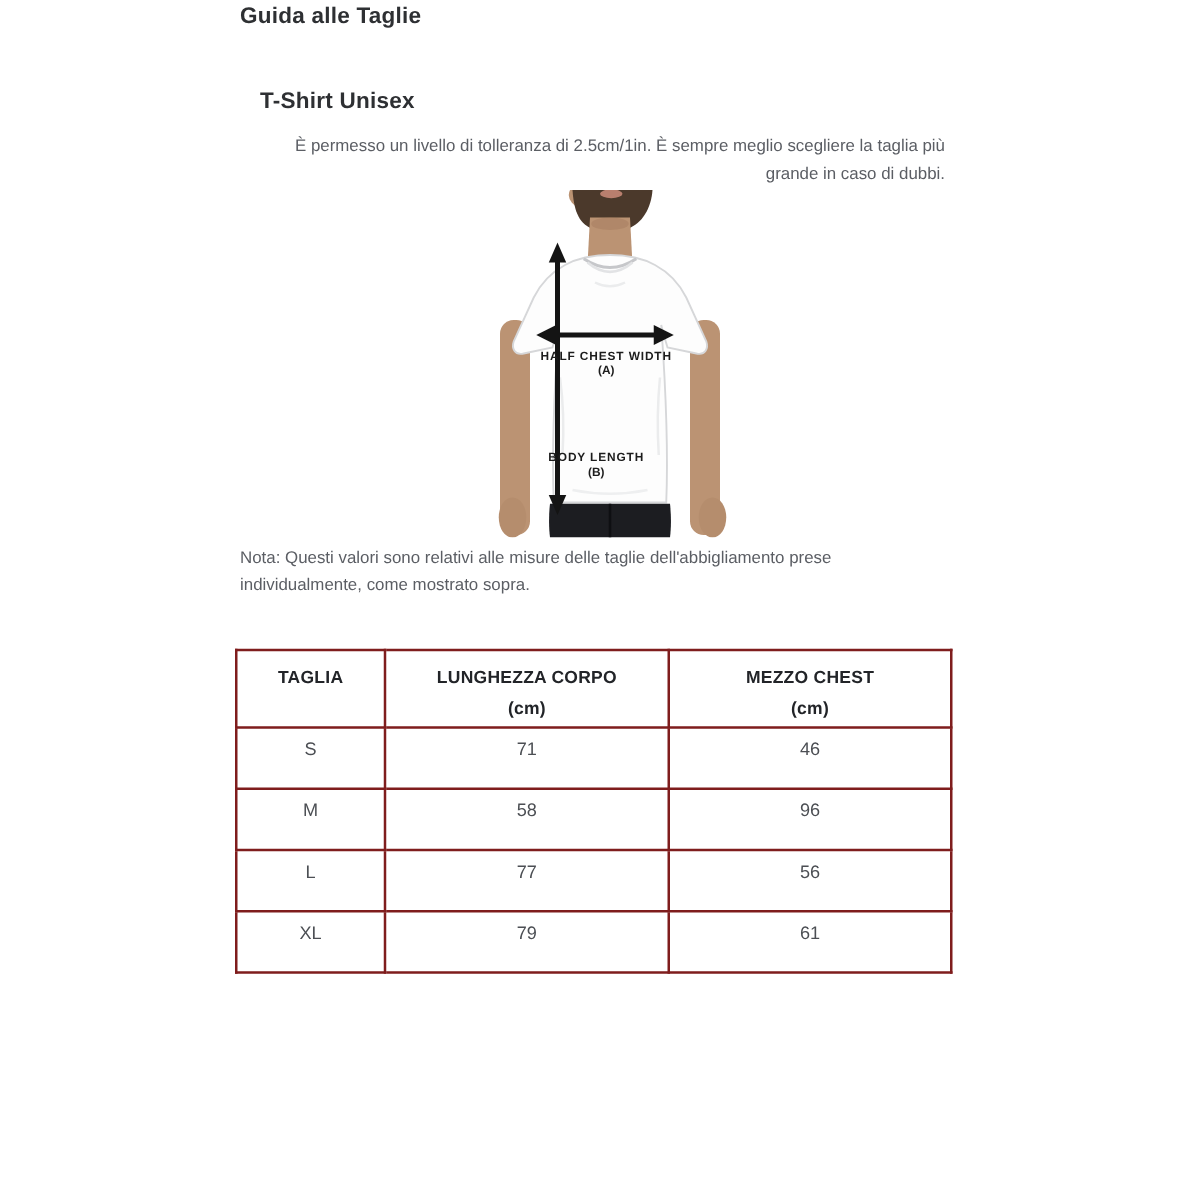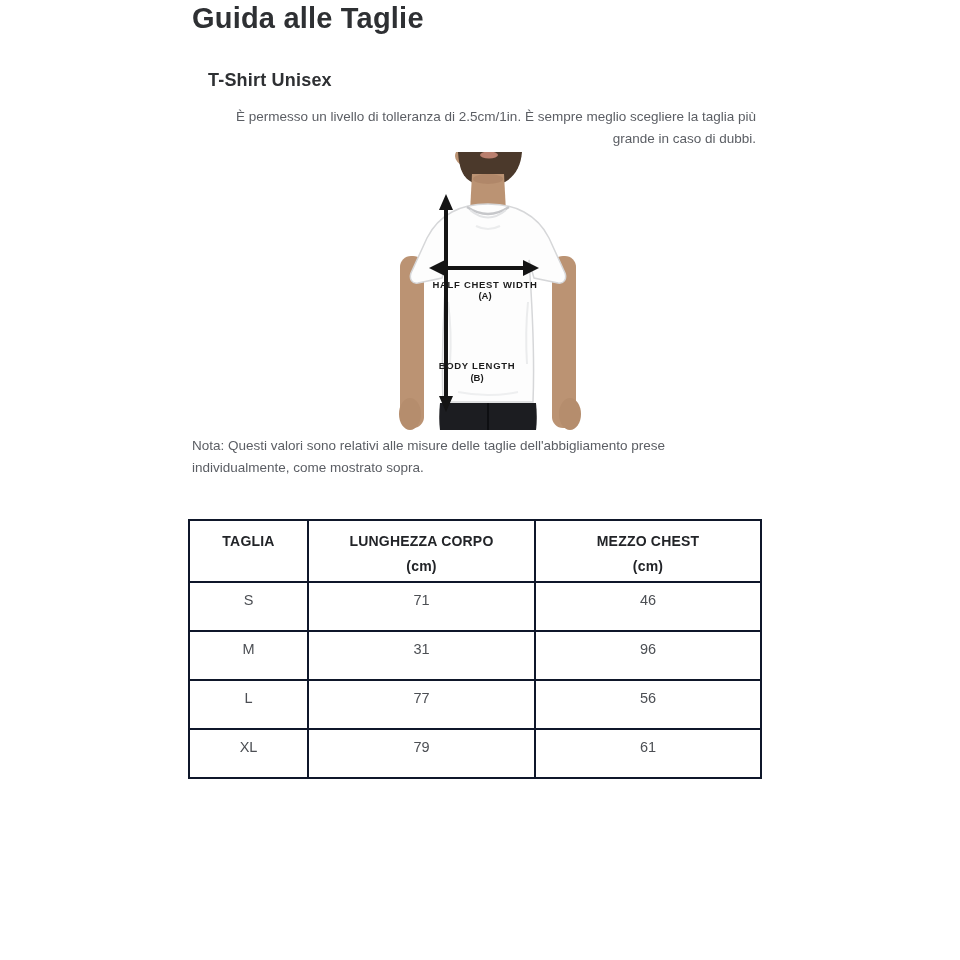--- a/index.html
+++ b/index.html
@@ -2,21 +2,21 @@
 <html><head>
 <meta charset="utf-8">
 <style>
   html,body{margin:0;padding:0;background:#ffffff;}
   .page{
     position:relative;width:960px;height:960px;background:#ffffff;overflow:hidden;
     font-family:"Liberation Sans","DejaVu Sans",sans-serif;
   }
   .page-title{
     position:absolute;left:192px;top:2px;margin:0;
-    font-size:29px;font-weight:bold;color:#2e3033;letter-spacing:.2px;
+    font-size:18px;font-weight:bold;color:#2e3033;letter-spacing:.2px;
   }
   .page-subtitle{
     position:absolute;left:192px;top:54px;margin:16px;
     font-size:18px;font-weight:bold;color:#2e3033;letter-spacing:.2px;
   }
   .intro-text{
     position:absolute;left:192px;top:106px;width:564px;margin:0;
     font-size:13.5px;line-height:22px;color:#5b5e64;text-align:right;
   }
   .figure-wrap{
@@ -24,21 +24,21 @@
   }
   .note-text{
     position:absolute;left:192px;top:435px;width:564px;margin:0;
     font-size:13.5px;line-height:22px;color:#5b5e64;
   }
   table.size-table{
     position:absolute;left:188px;top:519px;width:572px;
     border-collapse:collapse;table-layout:fixed;background:#fff;
   }
   .size-table th,.size-table td{
-    border:2px solid #0f172a;text-align:center;vertical-align:top;
+    border:2px solid #7f1d1d;text-align:center;vertical-align:top;
     box-sizing:border-box;background:#fff;
   }
   .size-table thead th{
     height:62px;padding-top:8px;font-size:14px;font-weight:bold;
     color:#222428;line-height:25px;letter-spacing:.2px;
   }
   .size-table tbody td{
     height:49px;padding-top:9px;font-size:14.5px;color:#4c4f54;font-weight:normal;
   }
   .col-size{width:119px}.col-len{width:227px}.col-chest{width:226px}
@@ -124,21 +124,21 @@
       </tr>
     </thead>
     <tbody>
       <tr>
         <td>S</td>
         <td>71</td>
         <td>46</td>
       </tr>
       <tr>
         <td>M</td>
-        <td>31</td>
+        <td>58</td>
         <td>96</td>
       </tr>
       <tr>
         <td>L</td>
         <td>77</td>
         <td>56</td>
       </tr>
       <tr>
         <td>XL</td>
         <td>79</td>

